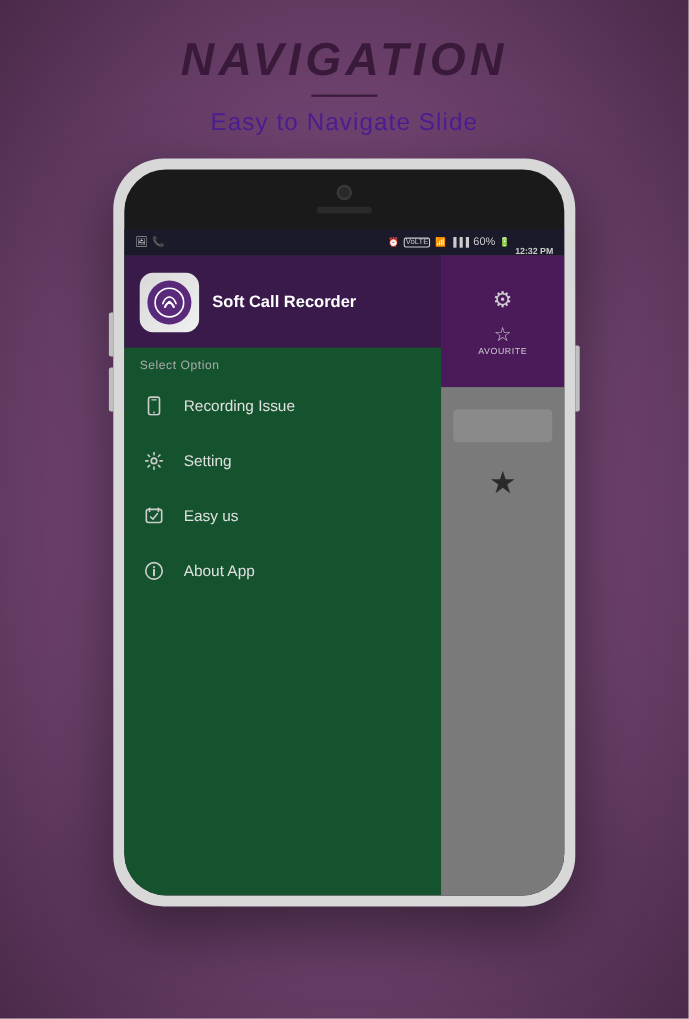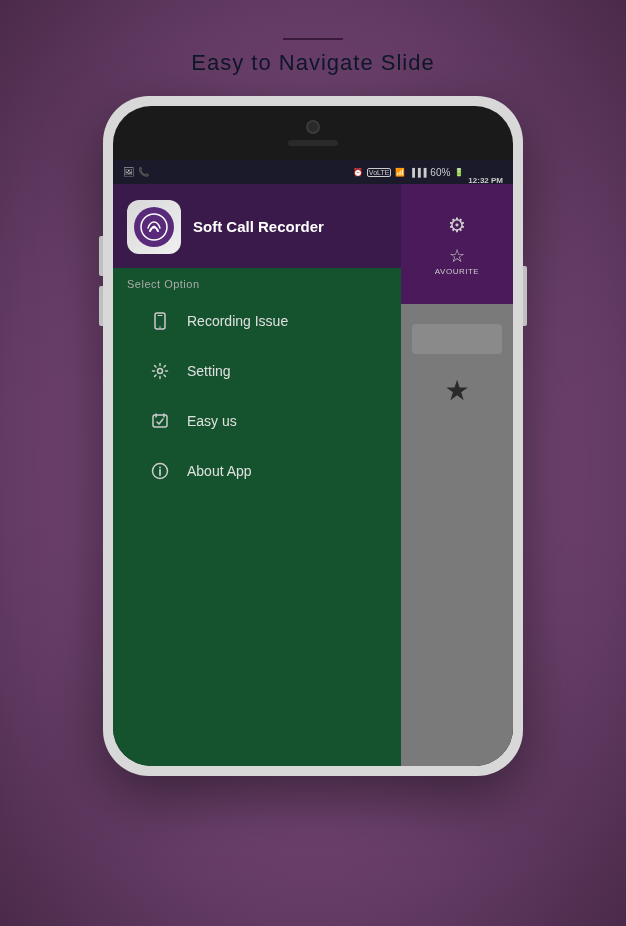--- a/index.html
+++ b/index.html
@@ -25,21 +25,21 @@
       font-size: 42px;
       font-weight: 900;
       color: #3a1a3a;
       letter-spacing: 4px;
       font-style: italic;
       margin-bottom: 8px;
     }
 
     .nav-subtitle {
       font-size: 22px;
-      color: #0f172a;
+      color: #4c1d95;
       font-weight: 400;
       letter-spacing: 1px;
     }
 
     .phone-container {
       width: 420px;
       height: 680px;
       background: #d8d8d8;
       border-radius: 46px;
       padding: 10px;
@@ -178,21 +178,20 @@
     .select-option-label {
       color: #aaa;
       font-size: 11px;
       padding: 10px 14px 6px;
       letter-spacing: 0.5px;
     }
 
     .menu-list {
       list-style: none;
       flex: 1;
-      padding-left: 20px;
     }
 
     .menu-item {
       display: flex;
       align-items: center;
       padding: 12px 14px;
       cursor: pointer;
       transition: background 0.15s;
     }
 
@@ -302,20 +301,21 @@
       width: 4px;
       height: 60px;
       background: #c0c0c0;
       border-radius: 0 2px 2px 0;
     }
   </style>
 </head>
 <body>
 
 <div class="header-section">
+  <div class="nav-title">NAVIGATION</div>
   <div style="width:60px;height:2px;background:#3a1a3a;margin:8px auto 10px;"></div>
   <div class="nav-subtitle">Easy to Navigate Slide</div>
 </div>
 
 <div class="phone-container">
 
   <div class="side-button-left"></div>
   <div class="side-button-left2"></div>
   <div class="side-button-right"></div>
 

